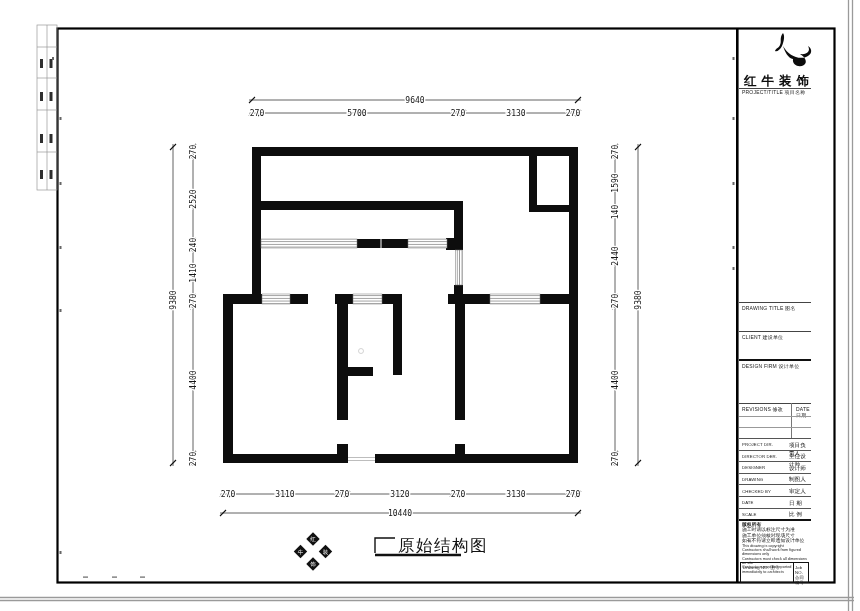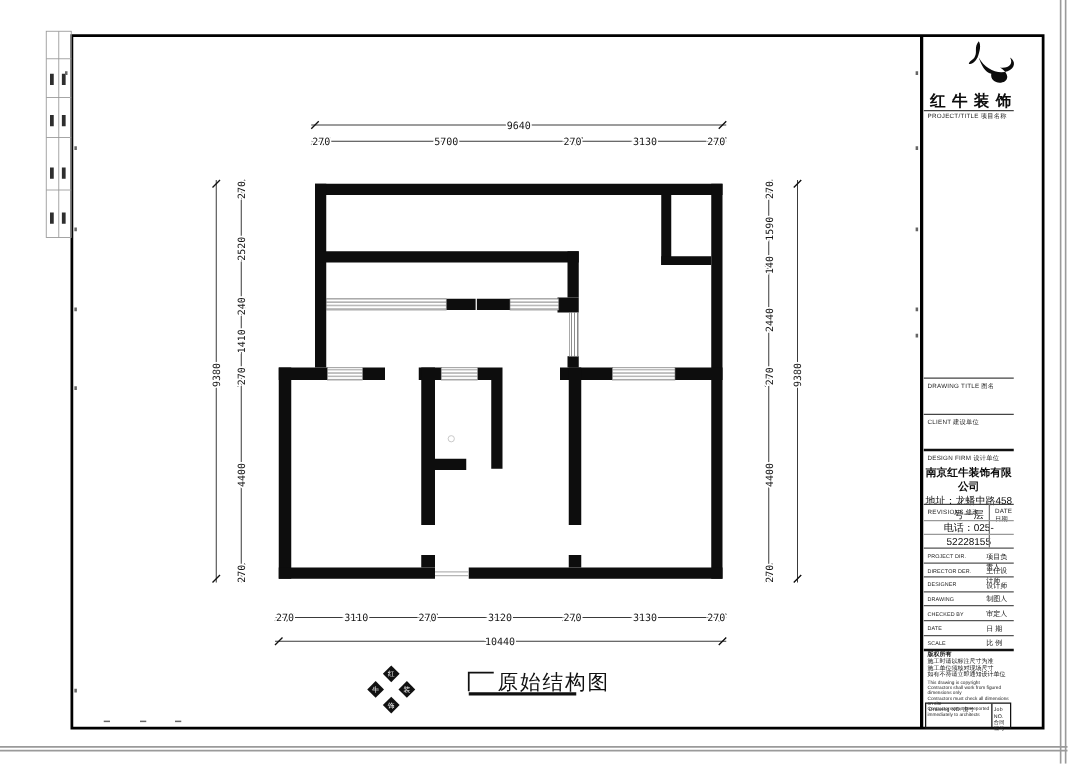--- a/index.html
+++ b/index.html
@@ -230,25 +230,20 @@
   <div class="hline" style="top:59.5px;"></div>
   <div class="abs lab" style="top:60.5px;">PROJECT/TITLE 项目名称</div>
 
   <div class="hline" style="top:274px;"></div>
   <div class="abs lab" style="top:276.5px;">DRAWING TITLE 图名</div>
   <div class="hline" style="top:303px;"></div>
   <div class="abs lab" style="top:305.5px;">CLIENT 建设单位</div>
   <div class="hline thick" style="top:331px;"></div>
   <div class="abs lab" style="top:334.5px;">DESIGN FIRM 设计单位</div>
 
-  <div class="abs company" style="top:345px;">
-    <div class="cname">南京红牛装饰有限公司</div>
-    <div class="cline">地址：龙蟠中路458号一层</div>
-    <div class="cline">电话：025-52228155</div>
-  </div>
 
   <div class="hline" style="top:375px;"></div>
   <div class="abs lab" style="top:377.5px;">REVISIONS 修改</div>
   <div class="abs lab" style="top:377.5px;left:54px;right:auto;">DATE 日期</div>
   <div class="vline" style="left:52px;top:375px;height:35px;"></div>
   <div class="hline" style="top:388px;border-top-color:#999;"></div>
   <div class="hline" style="top:399px;border-top-color:#999;"></div>
 
   <div class="tbrow" style="top:410px;">
         <span class="en">PROJECT DIR.</span>

